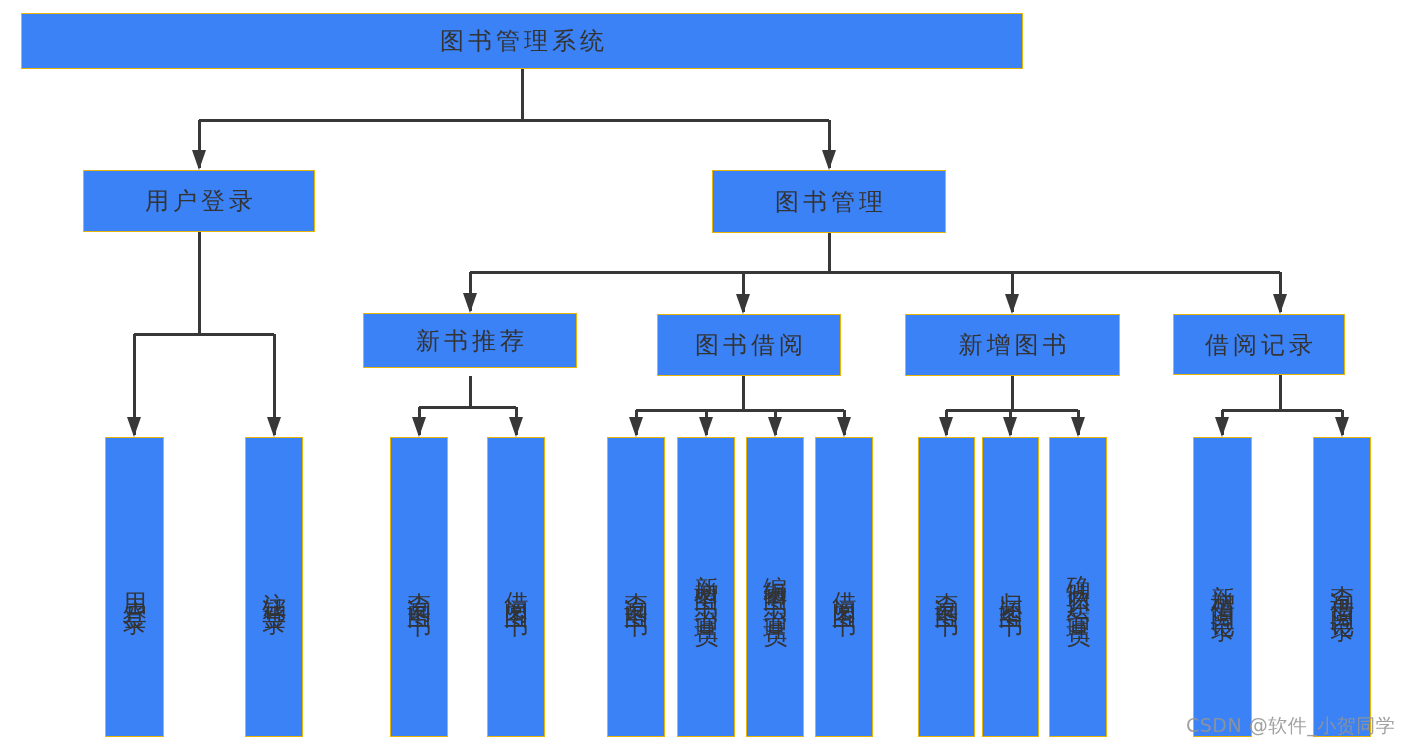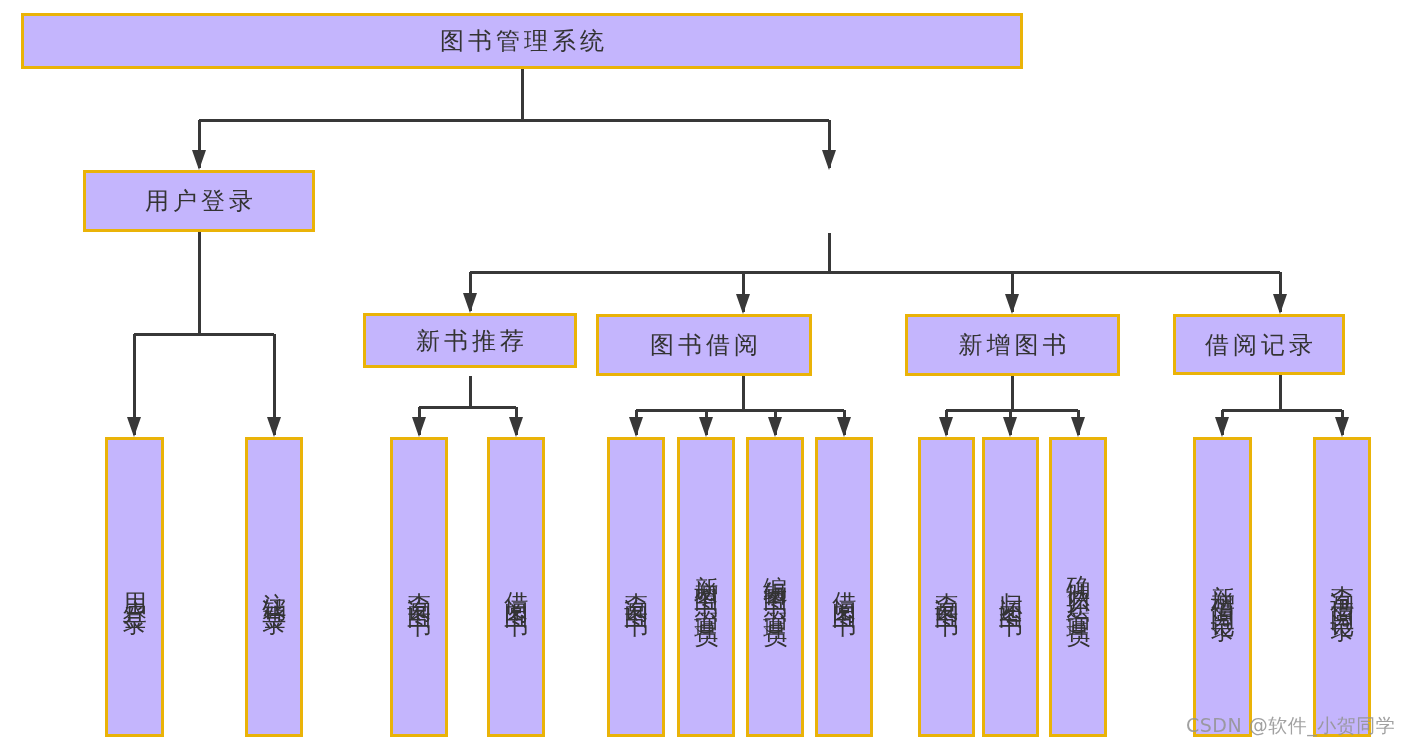--- a/index.html
+++ b/index.html
@@ -7,22 +7,22 @@
     position:relative;
     width:1405px;height:747px;
     background:#ffffff;
     overflow:hidden;
     font-family:"DejaVu Sans","Liberation Sans",sans-serif;
   }
   .wires{position:absolute;left:0;top:0;width:1405px;height:747px;z-index:1;}
   .box{
     position:absolute;
     box-sizing:border-box;
-    border:3px solid #eab308;
-    background:#c4b5fd;
+    border:1px solid #eab308;
+    background:#3b82f6;
     display:flex;align-items:center;justify-content:center;
     color:#333333;
     z-index:2;
   }
   .hlabel{
     font-size:24px;
     letter-spacing:4px;
     text-indent:4px;
     white-space:nowrap;
     color:#333333;
@@ -118,25 +118,28 @@
     </g>
   </svg>
 
   <div class="box" style="left:21px;top:13px;width:1002px;height:56px">
     <span class="hlabel">图书管理系统</span>
   </div>
 
   <div class="box" style="left:83px;top:170px;width:232px;height:62px">
     <span class="hlabel">用户登录</span>
   </div>
+  <div class="box" style="left:712px;top:170px;width:234px;height:63px">
+    <span class="hlabel">图书管理</span>
+  </div>
 
   <div class="box" style="left:363px;top:313px;width:214px;height:55px">
     <span class="hlabel">新书推荐</span>
   </div>
-  <div class="box" style="left:596px;top:314px;width:216px;height:62px">
+  <div class="box" style="left:657px;top:314px;width:184px;height:62px">
     <span class="hlabel">图书借阅</span>
   </div>
   <div class="box" style="left:905px;top:314px;width:215px;height:62px">
     <span class="hlabel">新增图书</span>
   </div>
   <div class="box" style="left:1173px;top:314px;width:172px;height:61px">
     <span class="hlabel">借阅记录</span>
   </div>
 
   <div class="box vbox" style="left:105px;top:437px;width:59px;height:300px">

